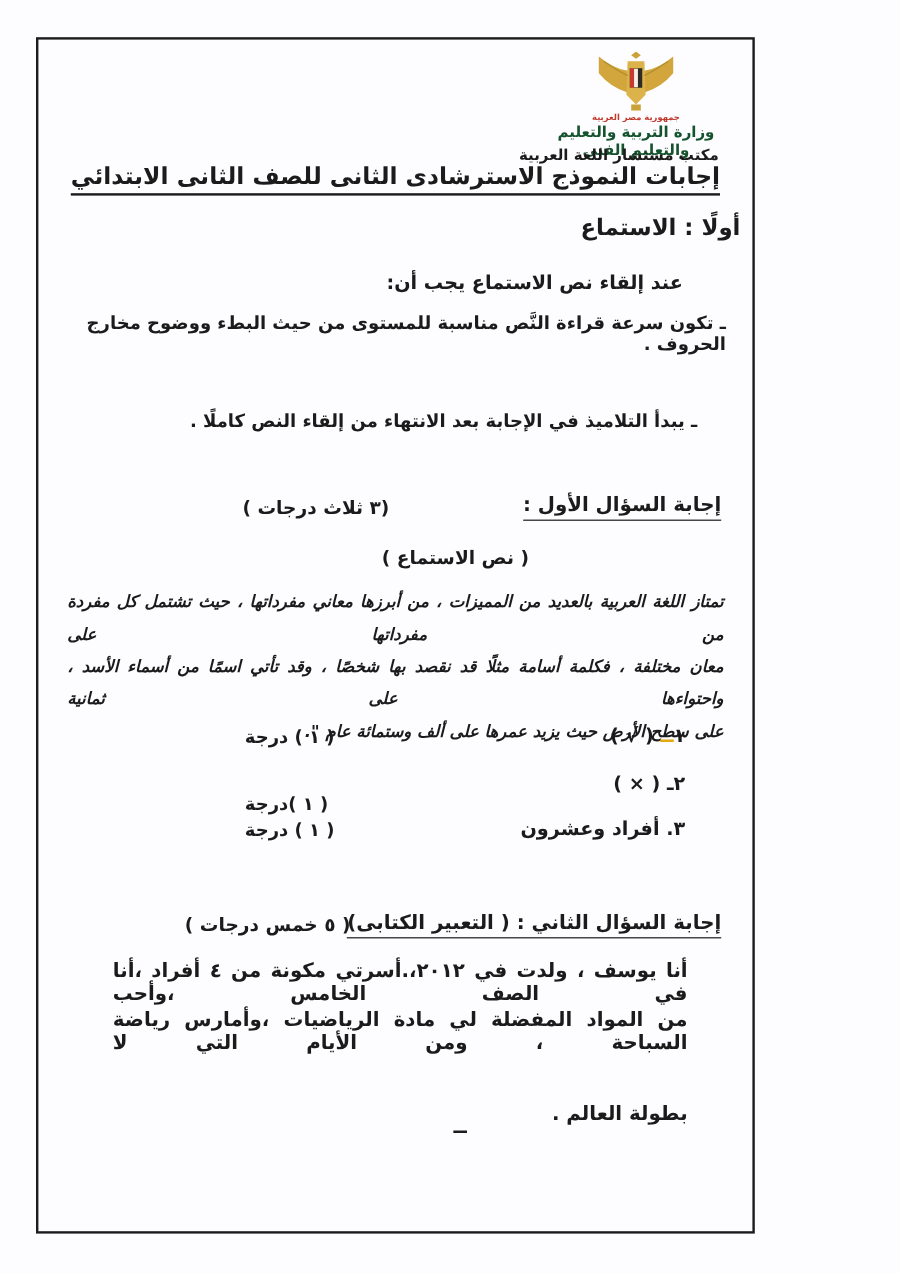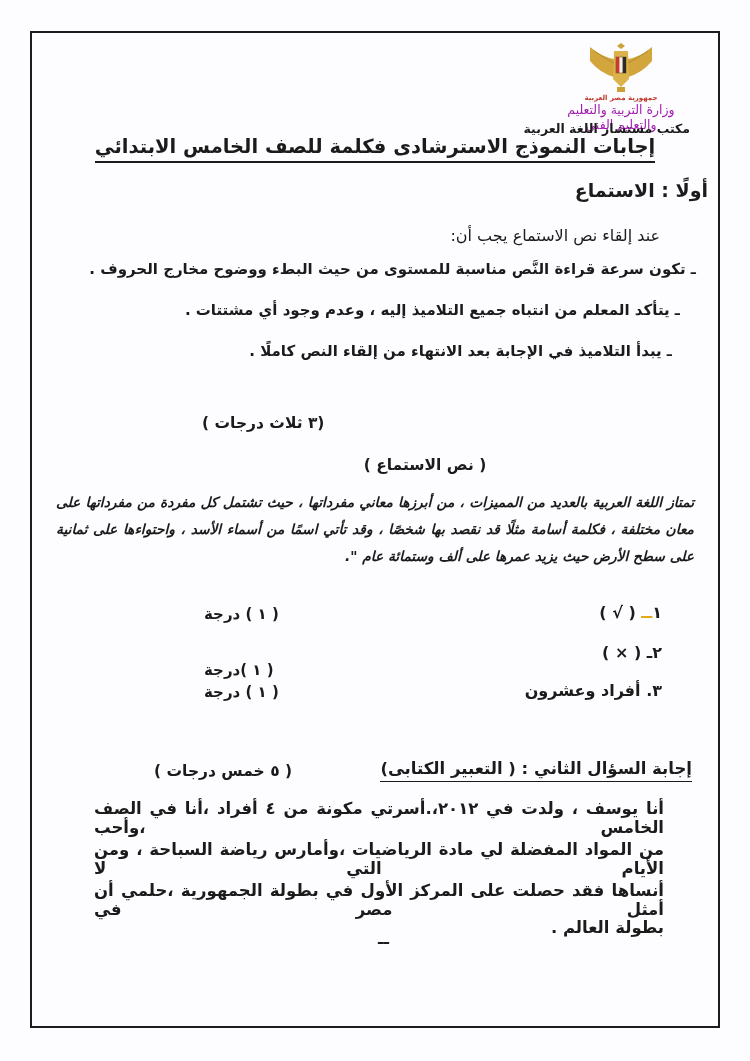--- a/index.html
+++ b/index.html
@@ -7,41 +7,41 @@
   body {
     background:#f7f5f9;
     font-family:"DejaVu Sans", sans-serif;
     color:#1b1b1b;
   }
   .page {
     position:relative; width:750px; height:1061px;
     background:#fdfcfe; direction:rtl; overflow:hidden;
   }
   .frame {
-    position:absolute; left:30px; top:31px; width:690px; height:997px;
+    position:absolute; left:30px; top:31px; width:599px; height:997px;
     border:2px solid #1c1c1c;
     padding-left:26px;
   }
   .abs { position:absolute; }
 
   
   .logo { top:10px; right:22px; width:150px; text-align:center; }
   .logo svg { display:block; margin:0 auto; }
   .country { color:#c0392b; font-size:7px; font-weight:bold; margin-top:1px; letter-spacing:.5px; }
-  .ministry { color:#a21caf; font-size:12.5px; font-weight:normal; line-height:1.2; }
+  .ministry { color:#14532d; font-size:12.5px; font-weight:bold; line-height:1.2; }
   .office { top:88px; right:28px; font-size:12.5px; font-weight:bold;margin-left:25px; }
 
   .title-wrap { top:102px; left:0; right:0; text-align:center; }
   .title {
     display:inline-block; font-size:19.5px; font-weight:bold;
     border-bottom:2px solid #1b1b1b; padding-bottom:3px;
   }
 
   .h-first { top:146px; right:10px; font-size:19px; font-weight:bold; }
-  .intro   { top:193px; right:58px; font-size:16px; font-weight:normal; }
+  .intro   { top:193px; right:58px; font-size:16px; font-weight:bold; }
 
   .bullet { font-size:15px; font-weight:bold; }
   .bullet-1 { top:227px; right:22px; }
   .bullet-2 { top:268px; right:38px; }
   .bullet-3 { top:309px; right:46px; }
 
   .q-head {
     font-size:16.5px; font-weight:bold;
     border-bottom:1.5px solid #1b1b1b; padding-bottom:3px;
   }
@@ -94,29 +94,29 @@
           <path d="M6,8 Q16,15 26,20 M60,8 Q50,15 40,20" stroke="#b08f2e" stroke-width="1" fill="none"></path>
         </svg>
       </span>
       <div class="country">جمهورية مصر العربية</div>
       <div class="ministry">وزارة التربية والتعليم</div>
       <div class="ministry">والتعليم الفني</div>
     </div>
     <div class="abs office">مكتب مستشار  اللغة العربية</div>
 
     <div class="abs title-wrap">
-      <span class="title">إجابات النموذج الاسترشادى فكلمة للصف الخامس الابتدائي</span>
+      <span class="title">إجابات النموذج الاسترشادى الثانى للصف الثانى الابتدائي</span>
     </div>
 
     <div class="abs h-first">أولًا : الاستماع</div>
     <div class="abs intro">عند إلقاء نص الاستماع يجب أن:</div>
     <div class="abs bullet bullet-1">ـ تكون سرعة قراءة النَّص مناسبة للمستوى من  حيث البطء ووضوح مخارج الحروف .</div>
-    <div class="abs bullet bullet-2">ـ يتأكد المعلم  من انتباه جميع التلاميذ إليه ، وعدم وجود أي مشتتات .</div>
     <div class="abs bullet bullet-3">ـ  يبدأ التلاميذ في الإجابة بعد الانتهاء من إلقاء النص كاملًا .</div>
 
+    <div class="abs q-head q1-head">إجابة السؤال الأول :</div>
     <div class="abs q1-marks">(٣ ثلاث درجات )</div>
     <div class="abs q1-sub">( نص الاستماع )</div>
 
     <div class="abs passage">
       <div class="jl">تمتاز اللغة العربية بالعديد من المميزات ، من أبرزها معاني مفرداتها ، حيث تشتمل كل مفردة من مفرداتها على</div>
       <div class="jl">معان مختلفة ، فكلمة أسامة مثلًا قد نقصد بها شخصًا ، وقد تأتي اسمًا من أسماء الأسد ، واحتواءها على ثمانية</div>
       <div class="last">على سطح الأرض حيث يزيد عمرها على ألف وستمائة عام ".</div>
     </div>
 
     <div class="abs ans ans-1"><span>١</span><span class="dash-yellow">ــ</span><span> ( √ )</span></div>
@@ -126,18 +126,17 @@
     <div class="abs mark mark-2">( ١ )درجة</div>
 
     <div class="abs ans ans-3"><span>٣.</span><span></span><span> أفراد وعشرون</span></div>
     <div class="abs mark mark-3">( ١ ) درجة</div>
 
     <div class="abs q-head q2-head">إجابة السؤال الثاني : ( التعبير الكتابى)</div>
     <div class="abs q2-marks">( ٥ خمس درجات )</div>
 
     <div class="abs essay essay-just essay-1">أنا يوسف ، ولدت في ٢٠١٢،.أسرتي مكونة من ٤  أفراد ،أنا في الصف الخامس ،وأحب</div>
     <div class="abs essay essay-just essay-2">من المواد المفضلة  لي مادة الرياضيات ،وأمارس رياضة السباحة ، ومن الأيام التي لا</div>
-    <div class="abs essay essay-just essay-3">أنساها فقد حصلت على المركز الأول في بطولة الجمهورية ،حلمي أن أمثل مصر في</div>
     <div class="abs essay essay-4">بطولة العالم .</div>
     <div class="abs essay-dash">ــ</div>
 
   </div>
 </div>
 
 </body></html>

